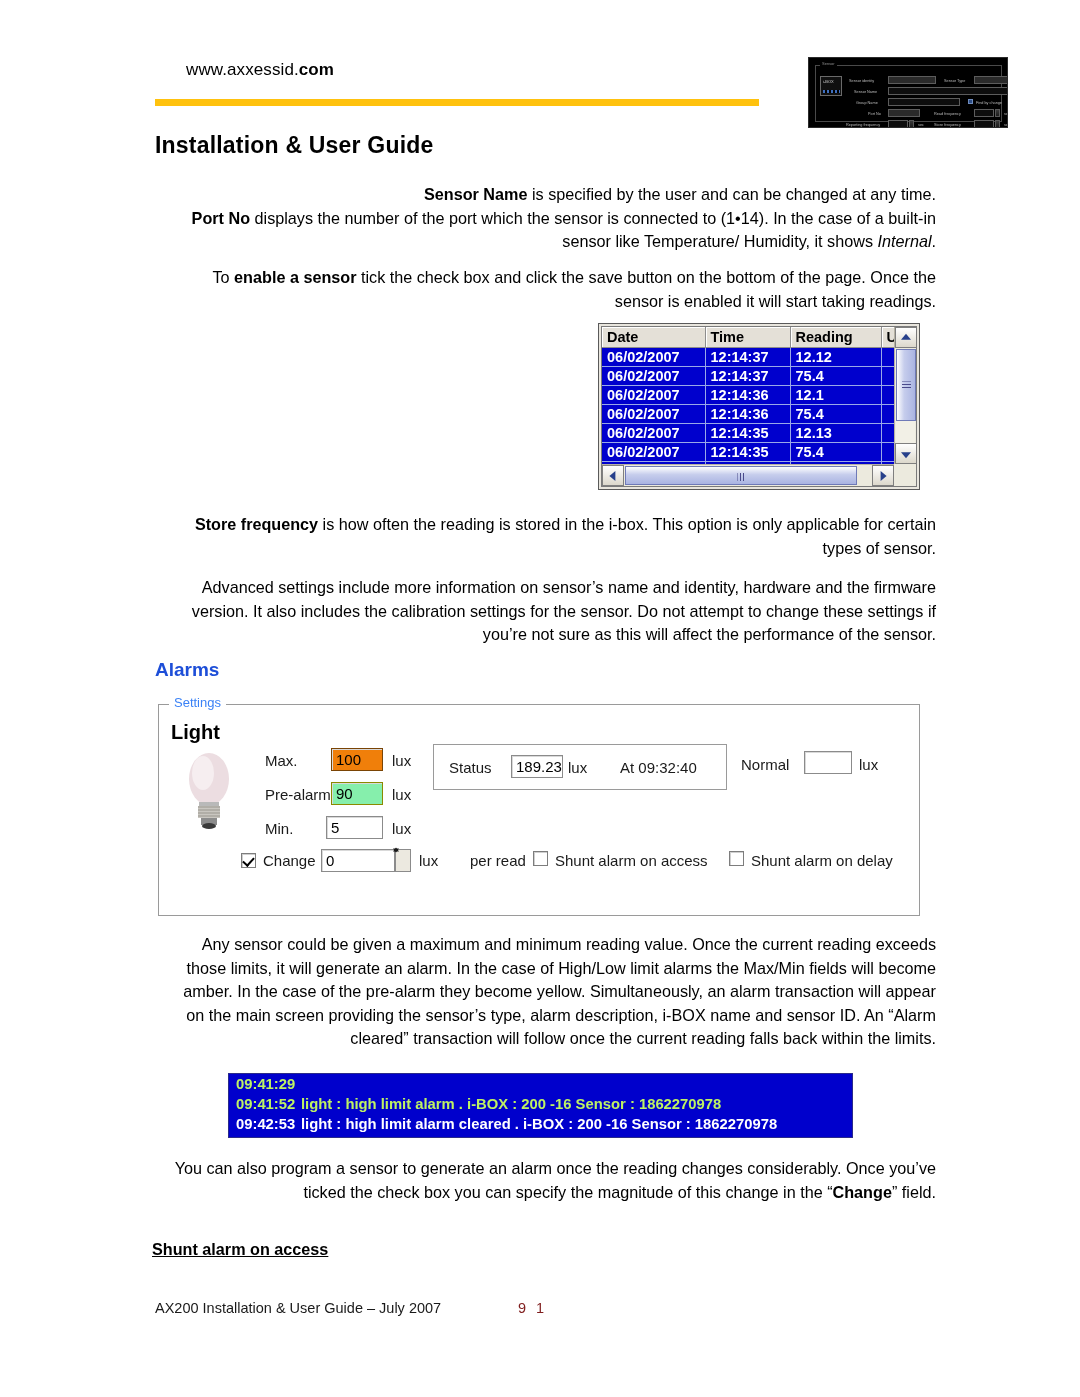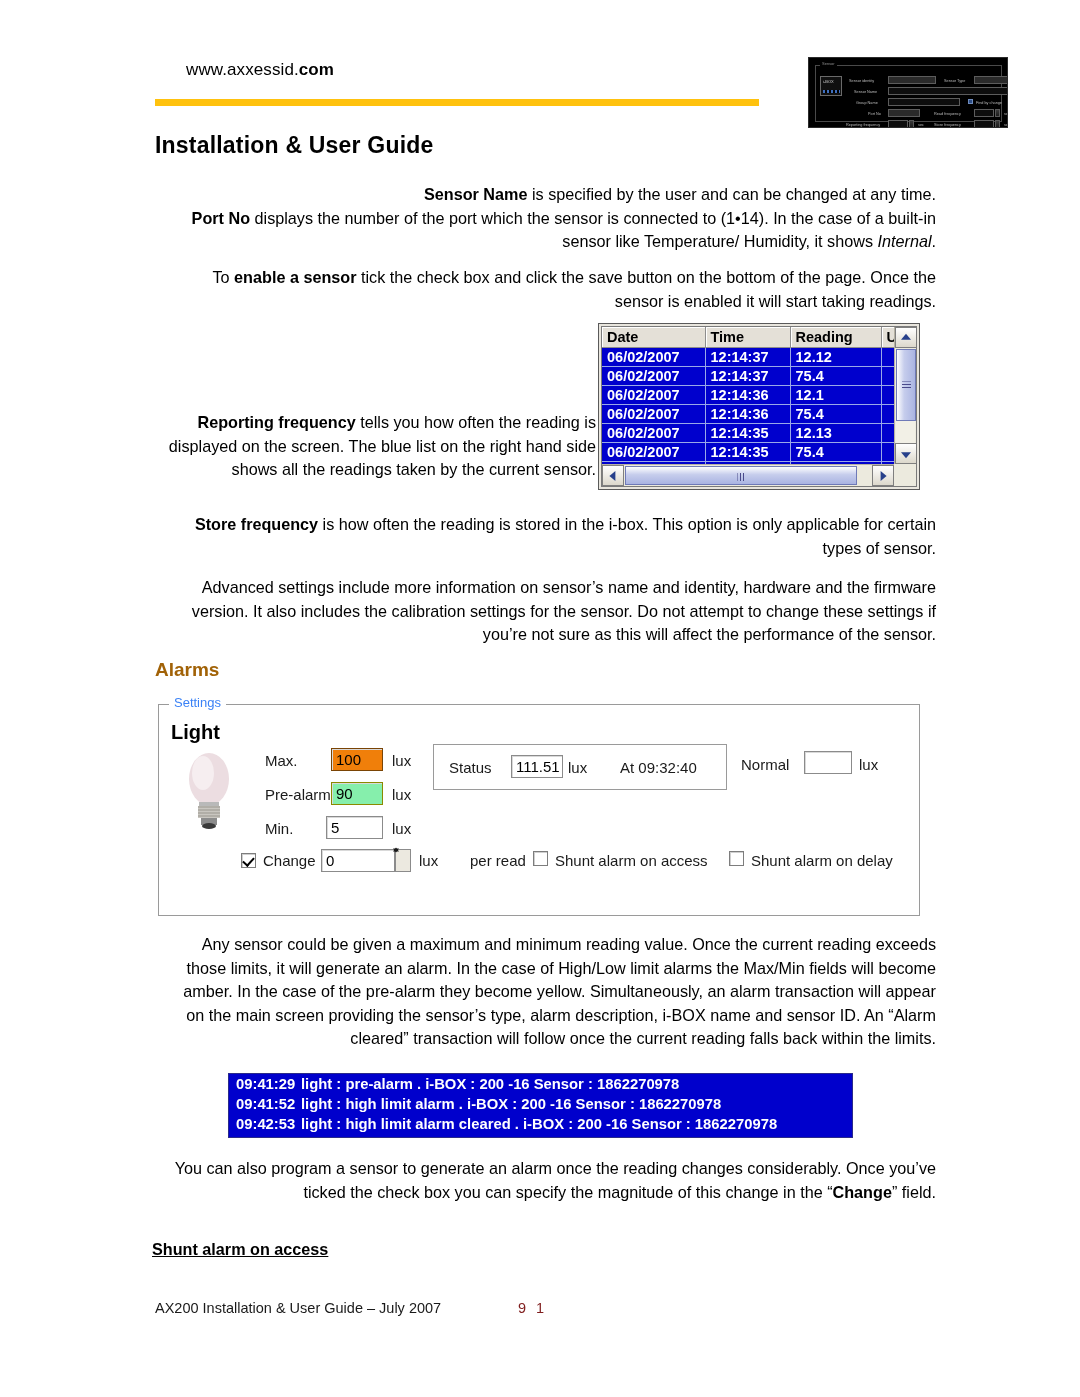--- a/index.html
+++ b/index.html
@@ -110,21 +110,21 @@
   .para b { font-weight: bold; }
   .para i { font-style: italic; }
 
   .narrow { width: 432px; }
 
   .section-head {
     position: absolute;
     left: 155px;
     font-size: 19px;
     font-weight: bold;
-    color: #a16207;
+    color: #1d4ed8;
   }
 
   .underhead {
     position: absolute;
     left: 152px;
     font-size: 16.2px;
     font-weight: bold;
     text-decoration: underline;
   }
 
@@ -373,21 +373,21 @@
   }
   .alarmlog .row {
     display: flex;
     align-items: baseline;
     height: 20px;
     font-size: 14.8px;
     font-weight: bold;
     white-space: nowrap;
   }
   .alarmlog .t { width: 72px; padding-left: 7px; }
-  .alarmlog .red { color: #ffffff; }
+  .alarmlog .red { color: #bef264; }
   .alarmlog .white { color: #FFFFFF; }
 
   
   .footer {
     position: absolute;
     left: 155px; top: 1300px;
     font-size: 14.5px;
     color: #1a1a1a;
   }
   .footer-page {
@@ -455,23 +455,20 @@
   <div class="para" style="top:183px;">
     <b>Sensor Name</b><span> is specified by the user and can be changed at any time.</span><br>
     <b>Port No</b><span> displays the number of the port which the sensor is connected to (1</span><span>•</span><span>14). In the case of a built-in sensor like Temperature/ Humidity, it shows </span><i>Internal</i><span>.</span>
   </div>
 
   <div class="para" style="top:266px;">
     <span>To </span><b>enable a sensor</b><span> tick the check box and click the save button on the bottom of the page. Once the sensor is enabled it will start taking readings.</span>
   </div>
 
 
-  <div class="para narrow" style="top:411px;">
-    <b>Reporting frequency</b><span> tells you how often the reading is displayed on the screen. The blue list on the right hand side shows all the readings taken by the current sensor.</span>
-  </div>
 
   <div class="grid">
     <div class="grid-inner">
       <table>
         <thead>
           <tr>
             <th class="col-date">Date</th>
             <th class="col-time">Time</th>
             <th class="col-read">Reading</th>
             <th class="col-unit">Unit</th>
@@ -583,36 +580,35 @@
     <span class="lbl" style="left:260px; top:147px;">lux</span>
 
     <span class="lbl" style="left:311px; top:147px;">per read</span>
     <span class="chk" style="left:374px; top:146px;"></span>
     <span class="lbl" style="left:396px; top:147px;">Shunt alarm  on access</span>
     <span class="chk" style="left:570px; top:146px;"></span>
     <span class="lbl" style="left:592px; top:147px;">Shunt alarm  on delay</span>
 
     <div class="statusbox">
       <span class="lbl" style="left:15px; top:14px;">Status</span>
-      <span class="fld" style="left:77px; top:10px; width:52px;">111.51</span>
+      <span class="fld" style="left:77px; top:10px; width:52px;">189.23</span>
       <span class="lbl" style="left:134px; top:14px;">lux</span>
       <span class="lbl" style="left:186px; top:14px;">At 09:32:40</span>
     </div>
 
     <span class="lbl" style="left:582px; top:51px;">Normal</span>
     <span class="fld" style="left:645px; top:46px; width:48px;"></span>
     <span class="lbl" style="left:700px; top:51px;">lux</span>
   </div>
 
   <div class="para" style="top:933px;">Any sensor could be given a maximum and minimum reading value. Once the current reading exceeds those limits, it will generate an alarm. In the case of High/Low limit alarms the Max/Min fields will become amber. In the case of the pre-alarm they become yellow. Simultaneously, an alarm transaction will appear on the main screen providing the sensor’s type, alarm description, i-BOX name and sensor ID. An “Alarm cleared” transaction will follow once the current reading falls back within the limits.</div>
 
   <div class="alarmlog">
     <div class="row">
       <span class="t red">09:41:29</span>
-      <span class="red">light : pre-alarm .   i-BOX  : 200 -16 Sensor : 1862270978</span>
     </div>
     <div class="row">
       <span class="t red">09:41:52</span>
       <span class="red">light : high limit alarm .   i-BOX  : 200 -16 Sensor : 1862270978</span>
     </div>
     <div class="row">
       <span class="t white">09:42:53</span>
       <span class="white">light : high limit alarm cleared .   i-BOX  : 200 -16 Sensor : 1862270978</span>
     </div>
   </div>

